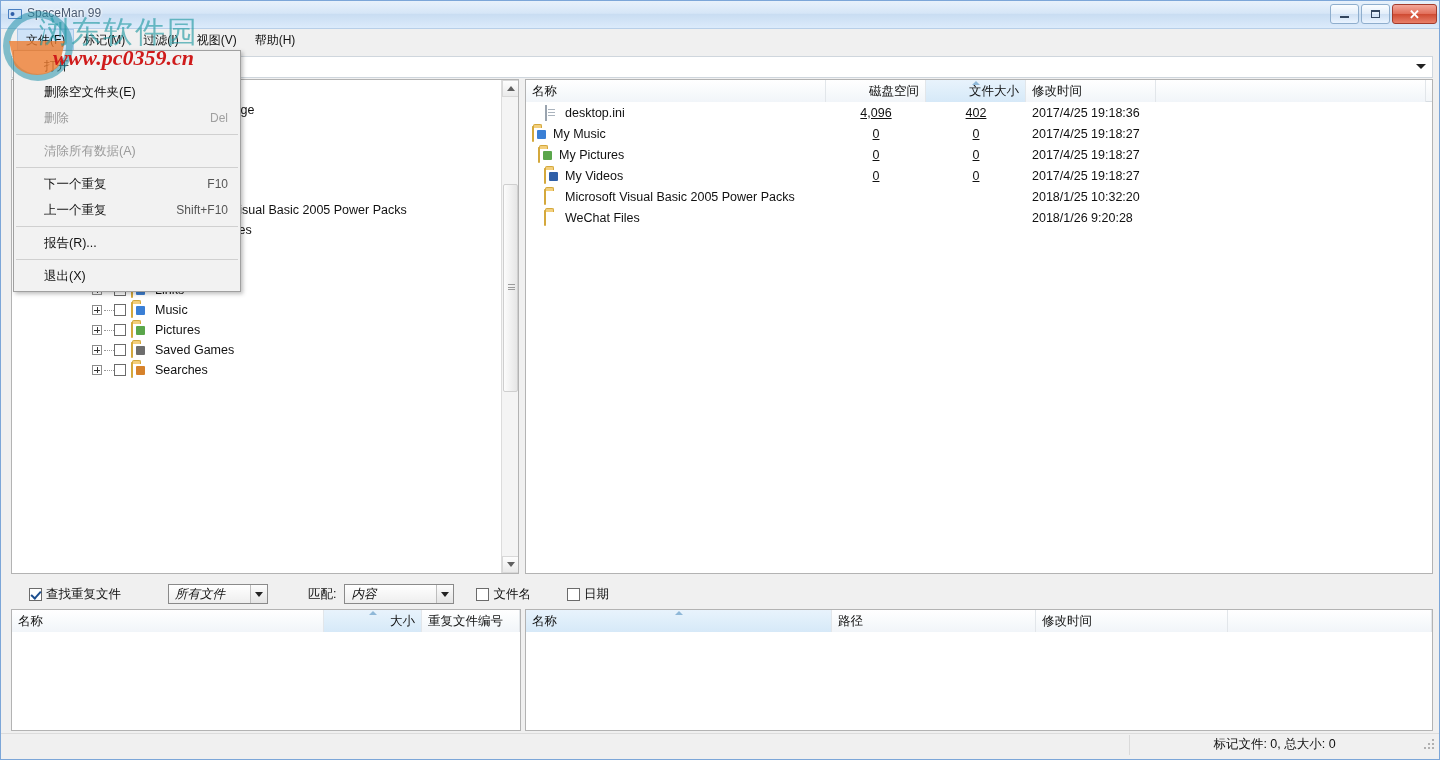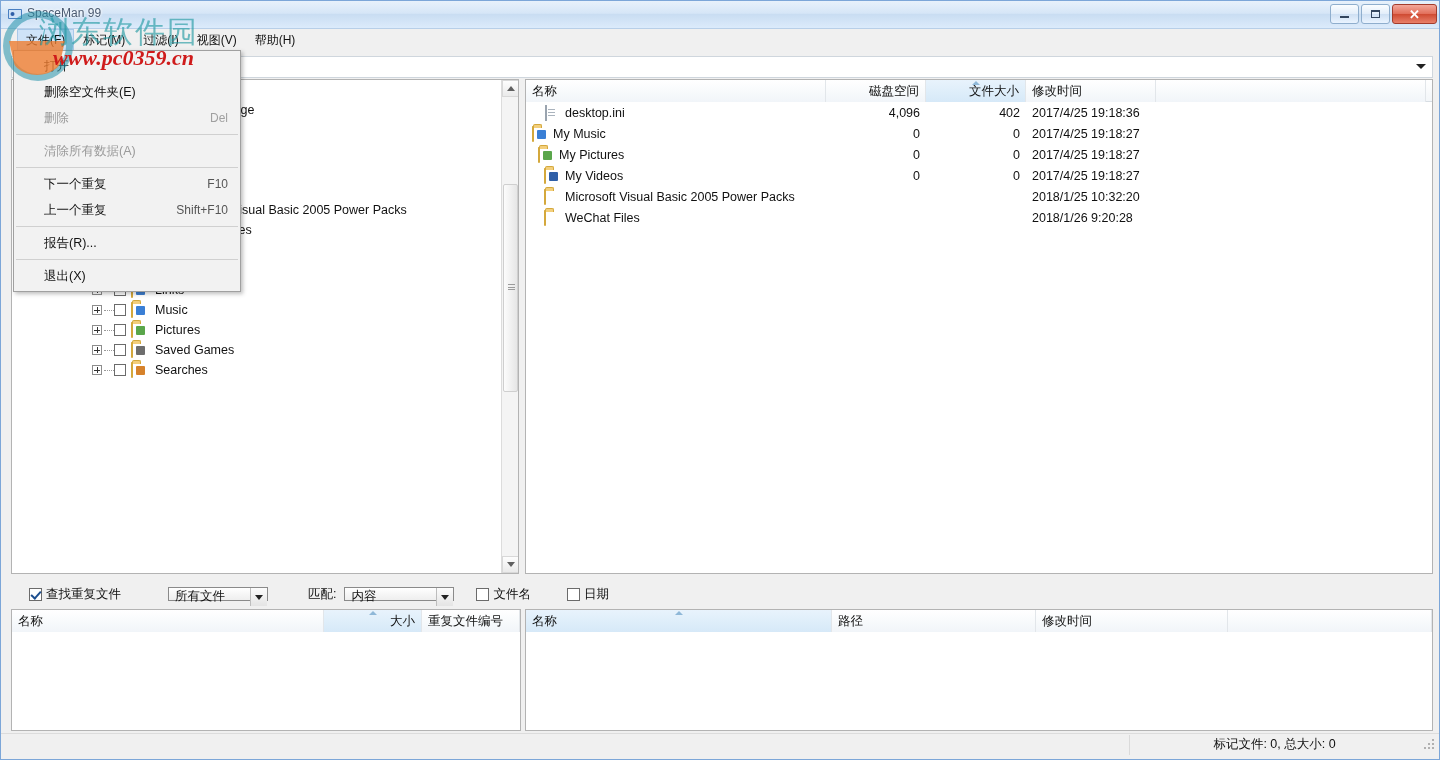--- a/index.html
+++ b/index.html
@@ -221,43 +221,43 @@
   .sort-caret {
     position: absolute; left: 50%; top: 1px; margin-left: -4px;
     width: 0; height: 0;
     border-left: 4px solid transparent; border-right: 4px solid transparent;
     border-bottom: 4px solid #8fb8d8;
   }
   .lv-row {
     display: flex; height: 21px; align-items: center; font-size: 12.5px; color: #111;
   }
   .lv-td { display: flex; align-items: center; height: 21px; padding: 0 6px; overflow: hidden; white-space: nowrap; }
-  .lv-td.num { justify-content: flex-end; }
+  .lv-td.num { justify-content: center; text-decoration: underline; }
 
   
   .filterbar {
     position: absolute; left: 10px; top: 581px; width: 1422px; height: 24px;
     display: flex; align-items: center; gap: 0;
     background: #f0f0f0;
   }
   .cbx { display: flex; align-items: center; cursor: pointer; white-space: nowrap; }
   .cbx .box {
     width: 13px; height: 13px; border: 1px solid #6b6b6b; background: #fff;
     margin-right: 4px; position: relative; flex: 0 0 auto;
   }
   .cbx.checked .box::after {
     content: ''; position: absolute; left: 3px; top: 0px;
     width: 4px; height: 8px; border: solid #1c4f8f; border-width: 0 2px 2px 0;
     transform: rotate(42deg);
   }
   .cbx .txt { font-size: 12.5px; color: #111; }
   .combo {
-    height: 14px; border: 1px solid #8a8a8a; background: linear-gradient(to bottom,#ffffff,#eeeeee);
-    display: flex; align-items: flex-start; position: relative; cursor: pointer;
-    font-size: 12.5px; color: #111; padding-left: 6px;
+    height: 20px; border: 1px solid #8a8a8a; background: linear-gradient(to bottom,#ffffff,#eeeeee);
+    display: flex; align-items: flex-end; position: relative; cursor: pointer;
+    font-size: 12.5px; color: #111; padding-left: 6px; font-style: italic;
   }
   .combo .cv { flex: 1; }
   .combo .carrow {
     width: 17px; height: 18px; display: flex; align-items: center; justify-content: center;
     background: linear-gradient(to bottom,#fcfcfc,#e4e4e4); border-left: 1px solid #bdbdbd;
   }
   .carrow i { width:0;height:0;border-left:4px solid transparent;border-right:4px solid transparent;border-top:5px solid #222; }
   .flabel { font-size: 12.5px; color: #111; white-space: nowrap; }
 
   

